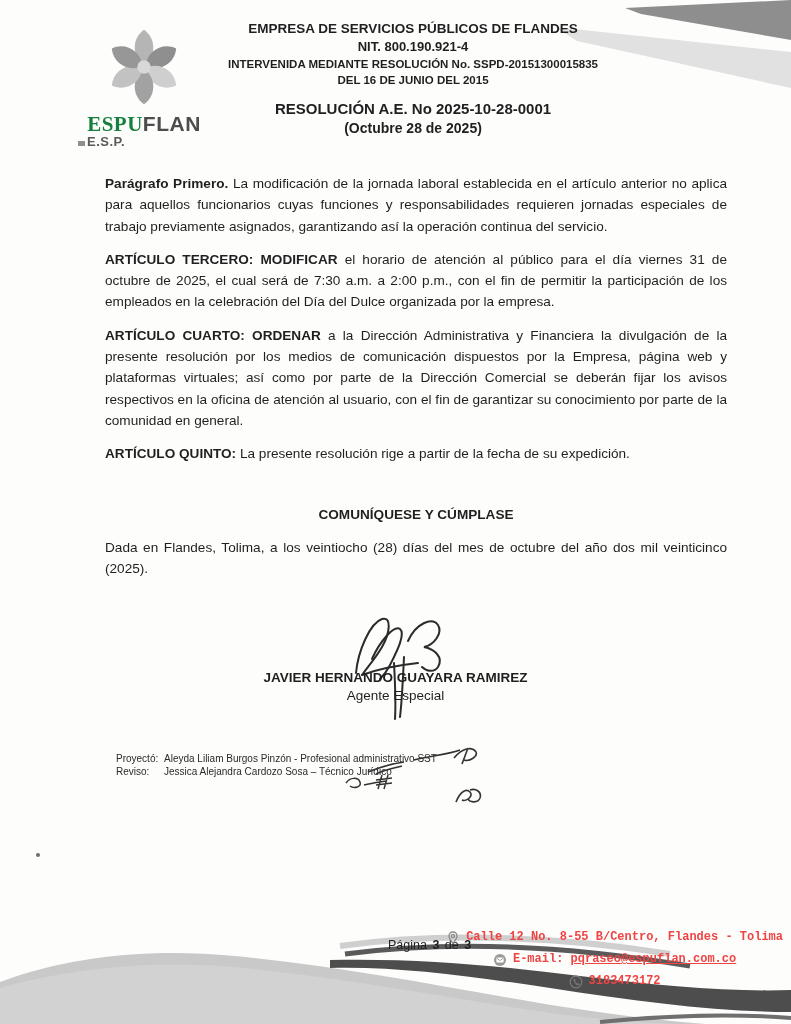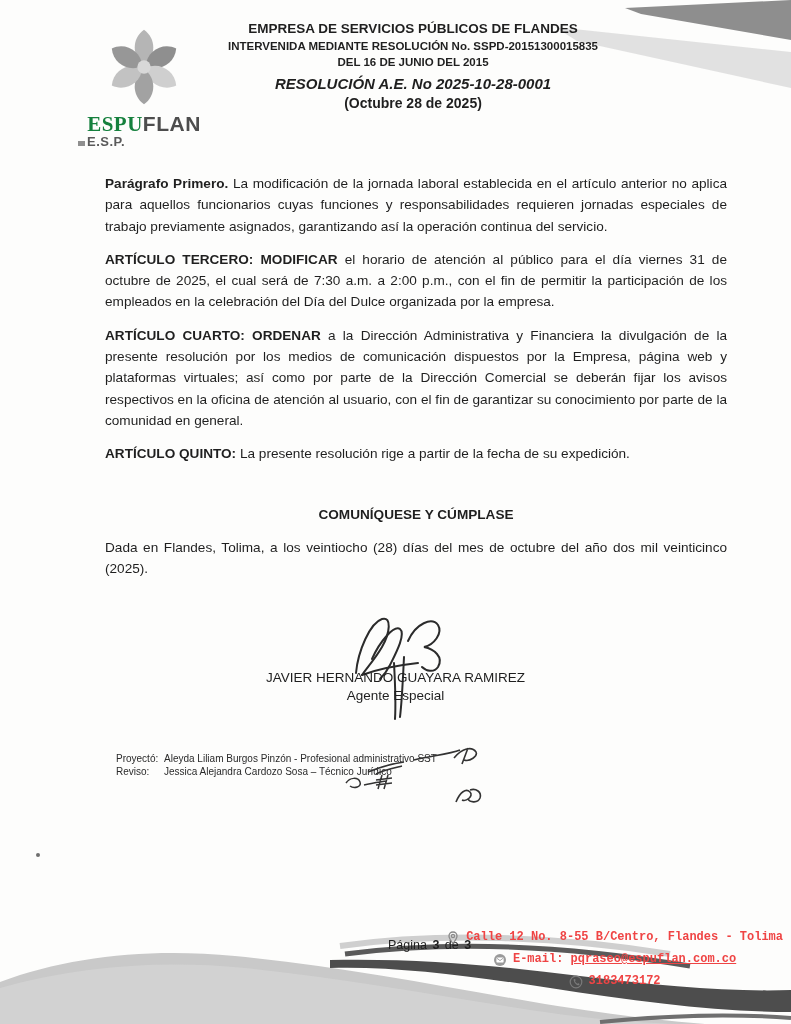--- a/index.html
+++ b/index.html
@@ -13,32 +13,32 @@
   .logo .wordmark{font-size:21px;font-weight:bold;letter-spacing:.5px;line-height:20px;margin-top:2px;}
   .logo .wm-light{color:#15803d;font-family:Liberation Serif, serif;}
   .logo .wm-dark{color:#4d4d4d;}
   .logo .esp{font-size:13px;font-weight:bold;color:#5a5a5a;text-align:left;padding-right:6px;letter-spacing:.5px;}
   .logo .esp .mini{display:inline-block;width:7px;height:5px;background:#8f8f8f;margin-right:2px;}
   .hdr{position:absolute;left:130px;top:20px;width:566px;text-align:center;font-weight:bold;}
   .hdr .l1{font-size:13.5px;line-height:18px;}
   .hdr .l2{font-size:13px;line-height:18px;}
   .hdr .l3{font-size:11.5px;line-height:16px;}
   .hdr .l4{font-size:11.5px;line-height:16px;}
-  .hdr .l5{font-size:15px;line-height:20px;margin-top:4px;font-style:italic;}
+  .hdr .l5{font-size:15px;line-height:20px;margin-top:11px;}
   .hdr .l6{font-size:14px;line-height:19px;}
   .corner-swoosh{position:absolute;top:0;right:0;width:240px;height:150px;}
   
   .content{position:absolute;left:105px;top:161px;width:622px;font-size:13.6px;line-height:21.3px;}
   .content p{margin:12px 0 9px;text-align:justify;}
   .cumplase{margin:39px 0 0;font-weight:bold;text-align:center;}
   .dada{margin:27px 0 0;text-align:justify;}
   
   .sig-scribble{position:absolute;left:342px;top:611px;width:120px;height:112px;z-index:1;}
   .sig-block{position:absolute;left:0;top:669px;width:791px;text-align:center;z-index:2;}
-  .sig-name{font-size:13.5px;font-weight:normal;line-height:18px;}
+  .sig-name{font-size:13.5px;font-weight:bold;line-height:18px;}
   .sig-title{font-size:13.5px;line-height:18px;}
   
   .credits{position:absolute;left:110px;top:752px;width:500px;font-size:10px;line-height:13.4px;color:#2a2a2a;}
   .credits .row{display:flex;}
   .credits .lbl{width:48px;flex:0 0 48px;padding-left:6px;}
   .cr-scrib{position:absolute;}
   
   .footer-swoosh{position:absolute;left:0;bottom:0;width:791px;height:100px;z-index:0;}
   .pagenum{position:absolute;left:388px;top:938px;font-size:12.5px;z-index:2;}
   .pagenum b{margin:0 2px;}
@@ -69,20 +69,21 @@
         <path d="M50,4 C63,13 63,32 50,41 C37,32 37,13 50,4" fill="#979797" transform="rotate(300,50,43)"></path>
         <circle cx="50" cy="43" r="7" fill="#d8d8d8"></circle>
       </g>
     </svg>
     <div class="wordmark"><span class="wm-light">ESPU</span><span class="wm-dark">FLAN</span></div>
     <div class="esp"><span class="mini"></span><span>E.S.P.</span></div>
   </div>
 
   <div class="hdr">
     <div class="l1">EMPRESA DE SERVICIOS PÚBLICOS DE FLANDES</div>
+    <div class="l2">NIT. 800.190.921-4</div>
     <div class="l3">INTERVENIDA MEDIANTE RESOLUCIÓN No. SSPD-20151300015835</div>
     <div class="l4">DEL 16 DE JUNIO DEL 2015</div>
     <div class="l5">RESOLUCIÓN A.E. No 2025-10-28-0001</div>
     <div class="l6">(Octubre 28 de 2025)</div>
   </div>
 
   <div class="content">
     <p><b>Parágrafo Primero.</b><span> La modificación de la jornada laboral establecida en el artículo anterior no aplica para aquellos funcionarios cuyas funciones y responsabilidades requieren jornadas especiales de trabajo previamente asignados, garantizando así la operación continua del servicio.</span></p>
     <p><b>ARTÍCULO TERCERO: MODIFICAR</b><span> el horario de atención al público para el día viernes 31 de octubre de 2025, el cual será de 7:30 a.m. a 2:00 p.m., con el fin de permitir la participación de los empleados en la celebración del Día del Dulce organizada por la empresa.</span></p>
     <p><b>ARTÍCULO CUARTO: ORDENAR</b><span> a la Dirección Administrativa y Financiera la divulgación de la presente resolución por los medios de comunicación dispuestos por la Empresa, página web y plataformas virtuales; así como por parte de la Dirección Comercial se deberán fijar los avisos respectivos en la oficina de atención al usuario, con el fin de garantizar su conocimiento por parte de la comunidad en general.</span></p>

